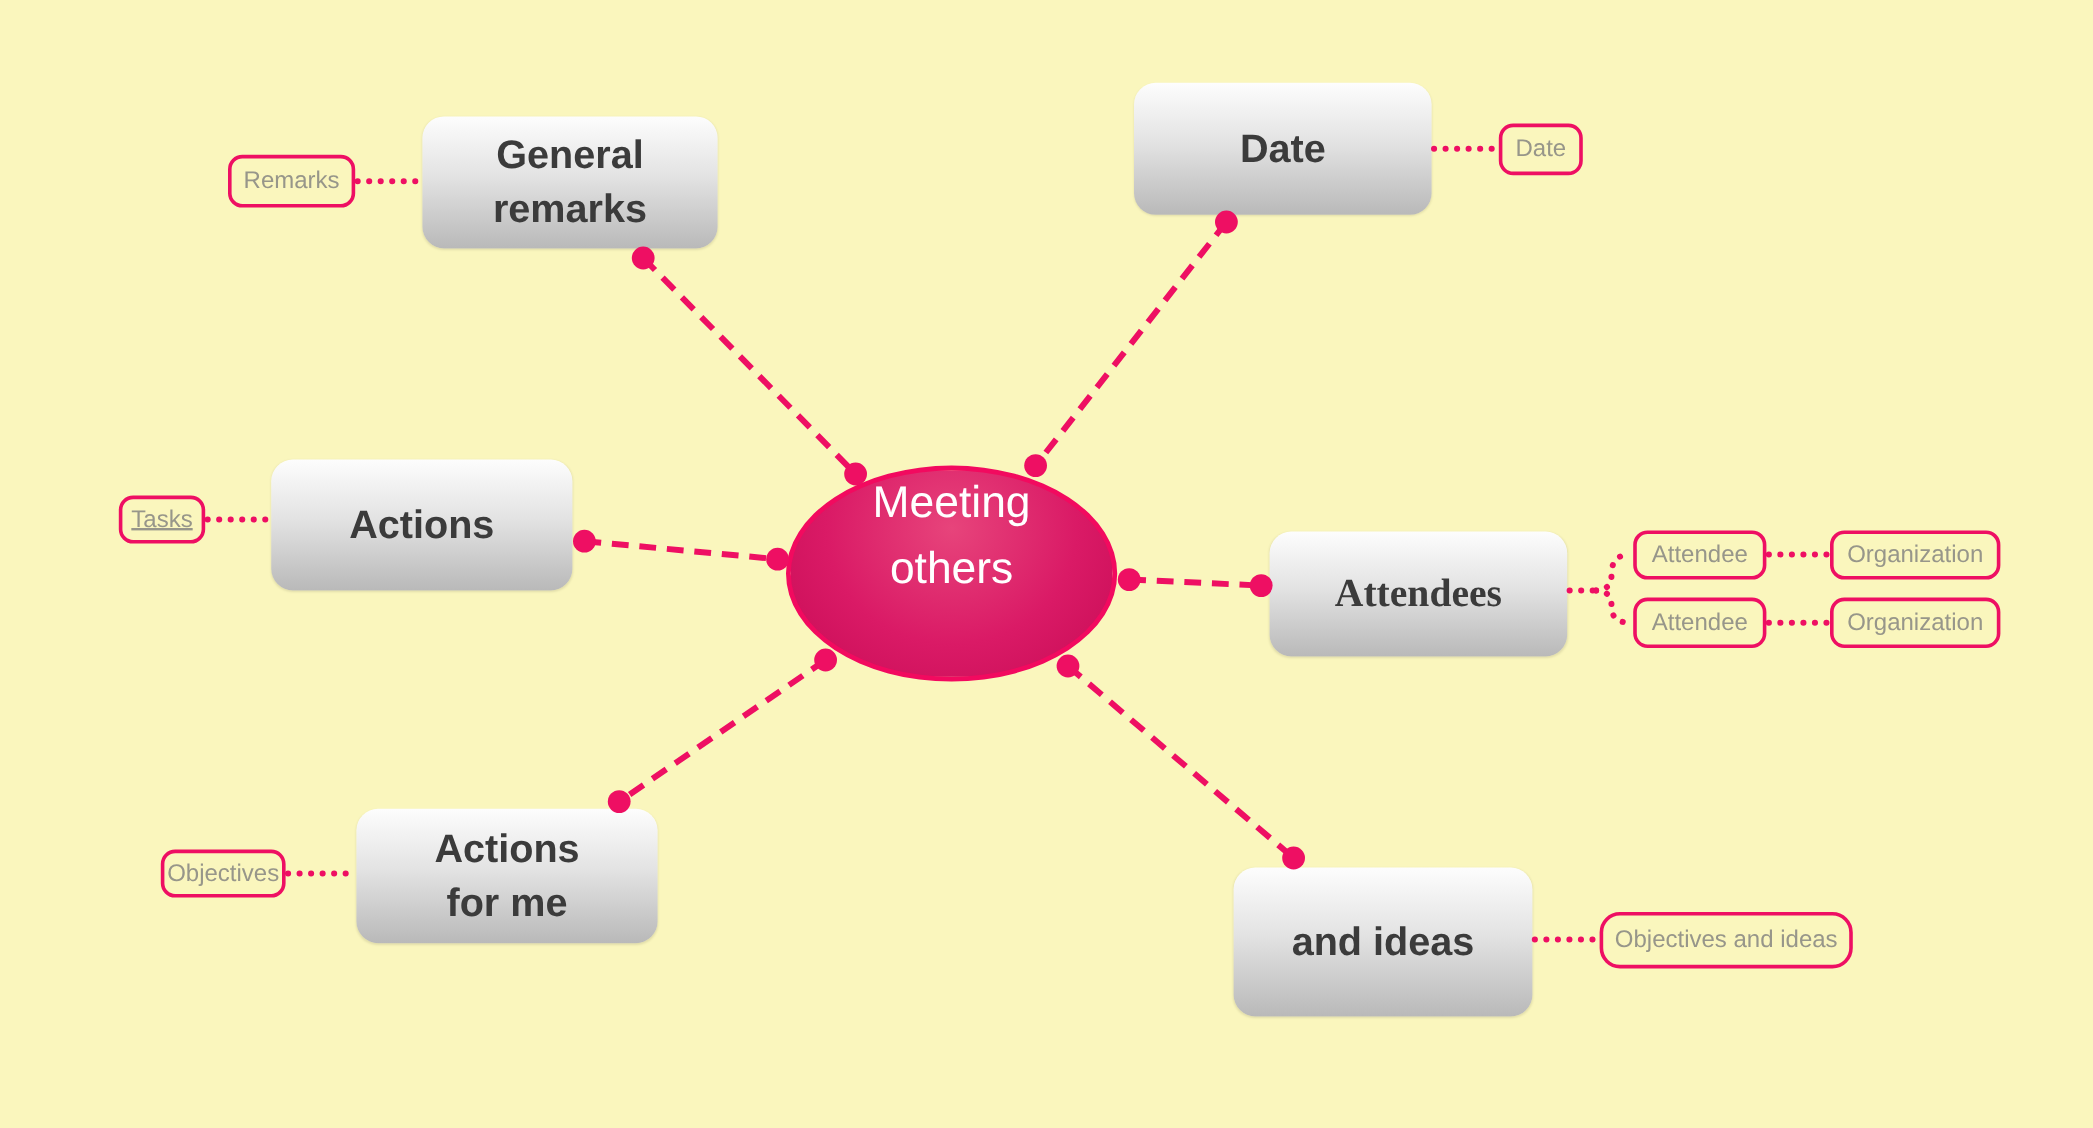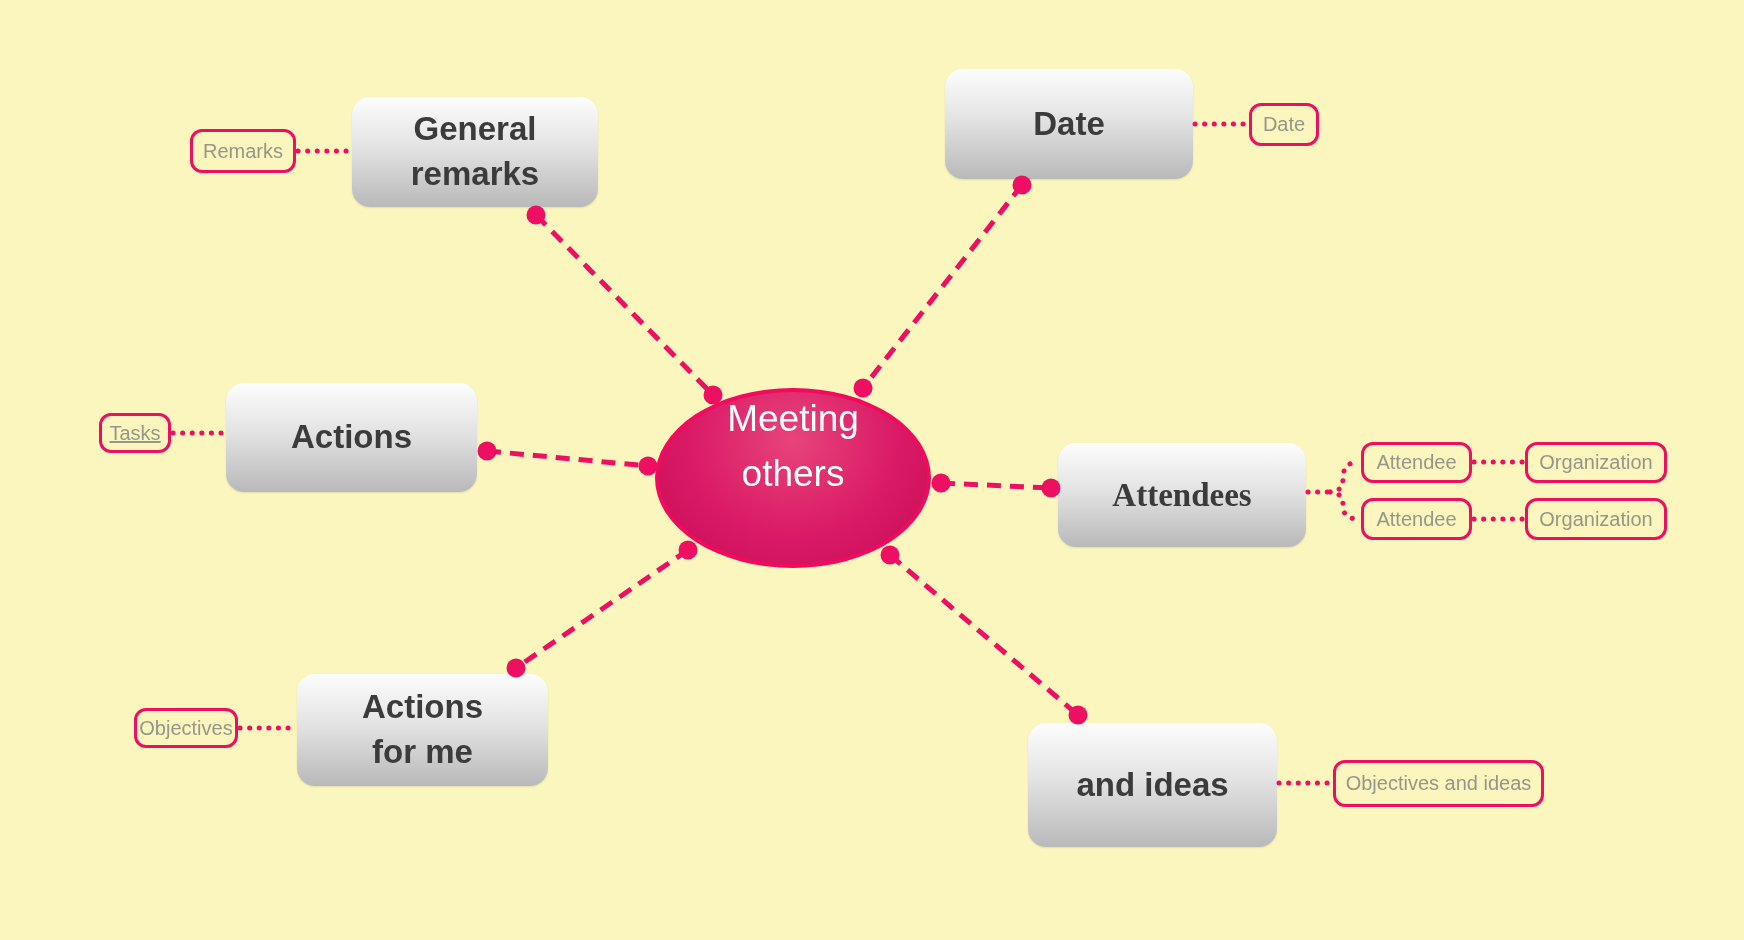--- a/index.html
+++ b/index.html
@@ -93,21 +93,21 @@
     <div class="sublabel" style="left:1361px;top:442px;width:111px;height:41px;">Attendee</div>
 
     <div class="sublabel" style="left:1525px;top:442px;width:142px;height:41px;">Organization</div>
 
     <div class="sublabel" style="left:1361px;top:498px;width:111px;height:42px;">Attendee</div>
 
     <div class="sublabel" style="left:1525px;top:498px;width:142px;height:42px;">Organization</div>
 
     <div class="sublabel" style="left:134px;top:708px;width:104px;height:40px;">Objectives</div>
 
-    <div class="sublabel" style="left:1333px;top:760px;width:211px;height:47px;">Objectives and ideas</div>
+    <div class="sublabel" style="left:1333px;top:760px;width:211px;height:47px;border-radius:17px;">Objectives and ideas</div>
 
   </div>
 
   <svg class="connectors" width="1744" height="940" viewBox="0 0 1744 940">
 
     <g stroke="#ee0f63" stroke-width="5" fill="none" stroke-dasharray="14 9">
       <path d="M536 215 L713 395"></path>
       <path d="M1022 185 L863 388"></path>
       <path d="M487 451 L648 466"></path>
       <path d="M941 483 L1051 488"></path>

